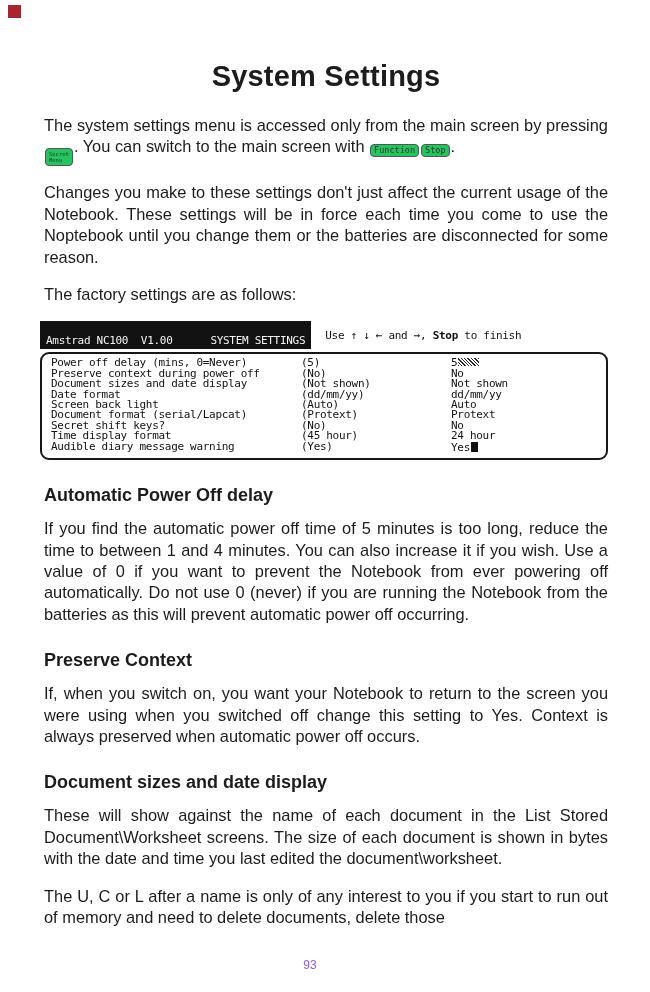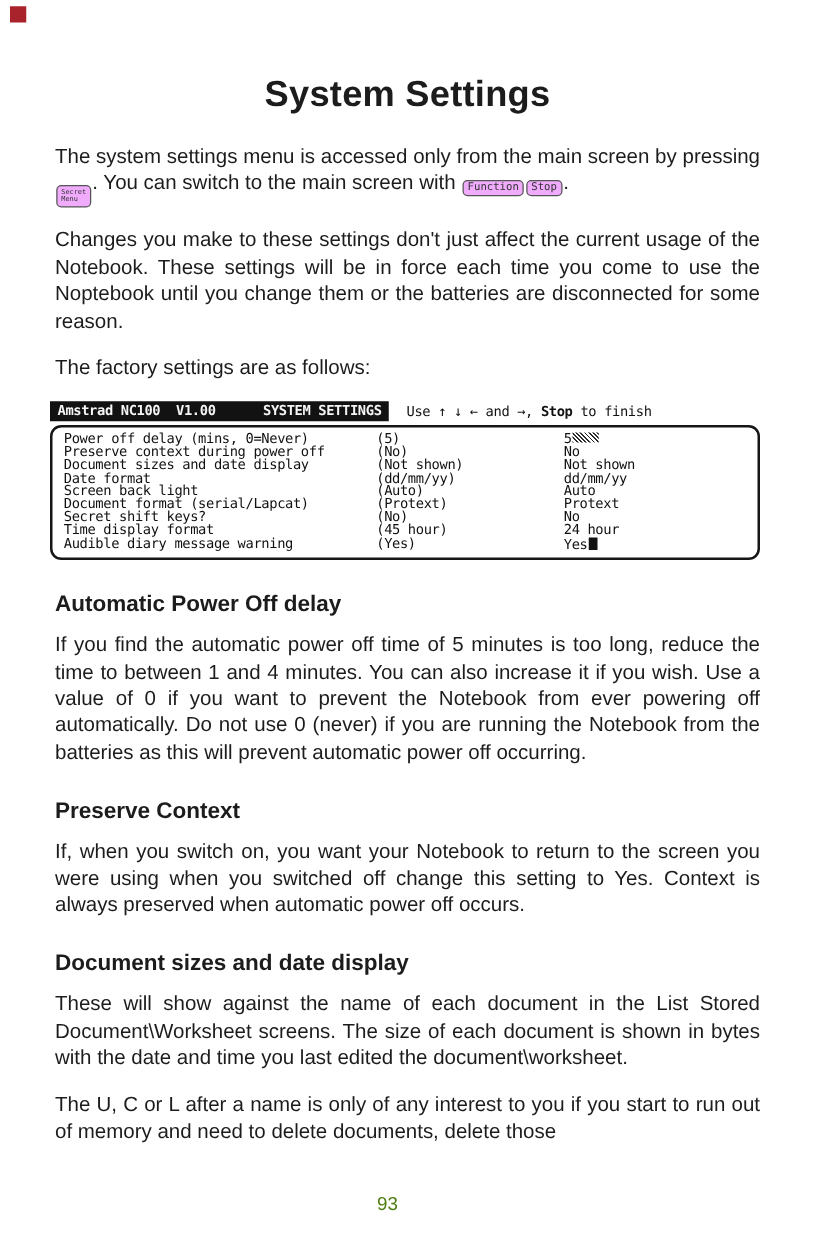--- a/index.html
+++ b/index.html
@@ -29,39 +29,39 @@
     margin:25px 0 12px 0;
   }
   
   .keycap {
     display:inline-block;
     border:1.2px solid #555; border-radius:4px;
     padding:1px 3px; margin:0 1px;
     font-family:"DejaVu Sans Mono", monospace;
     font-size:8.5px; line-height:9px;
     color:#333; vertical-align:-1px;
-    background:#f0abfc;
+    background:#22c55e;
   }
   .keycap-2line {
     display:inline-flex; flex-direction:column; align-items:flex-start;
     font-size:5.5px; line-height:6px; padding:2px 3px; vertical-align:-4px;
   }
   
   .screen {
     margin:6px 0 2px -4px;
     font-family:"DejaVu Sans Mono", monospace;
     font-size:11px; color:#111;
   }
   .screen-header {
     display:flex; align-items:center;
     white-space:pre; margin-bottom:3px; line-height:13px;
   }
   .inverse-title {
     background:#121212; color:#f5f5f5;
-    padding:1px 6px 2px 6px; letter-spacing:-0.3px;font-weight:bold;
+    padding:13px 6px 2px 6px; letter-spacing:-0.3px;
   }
   .screen-hint { padding-left:14px; letter-spacing:-0.3px;text-align:right; }
   .hint-bold { font-weight:bold; }
   .screen-box {
     border:2px solid #161616; border-radius:9px;
     padding:4px 6px 5px 9px;
   }
   .srow {
     display:grid; grid-template-columns:250px 150px auto;
     line-height:10.4px; white-space:pre; letter-spacing:-0.3px;
@@ -69,21 +69,21 @@
   .cur-shade {
     display:inline-block; width:21px; height:8px; margin-left:1px;
     background:repeating-linear-gradient(45deg,#2a2a2a 0 1px,transparent 1px 2.4px);
   }
   .cur-block {
     display:inline-block; width:7px; height:10px; margin-left:1px;
     background:#111; vertical-align:-1px;
   }
   .page-number {
     position:absolute; left:0; right:30px; bottom:20px;
-    text-align:center; font-size:15px; color:#4d7c0f;
+    text-align:center; font-size:12px; color:#8b5cf6;
   }
 </style>
 </head>
 <body>
 
 <div class="corner-mark" style="background: rgb(168, 35, 43);"></div>
 
 <div class="page">
 
   <h1 class="doc-title">System Settings</h1>

